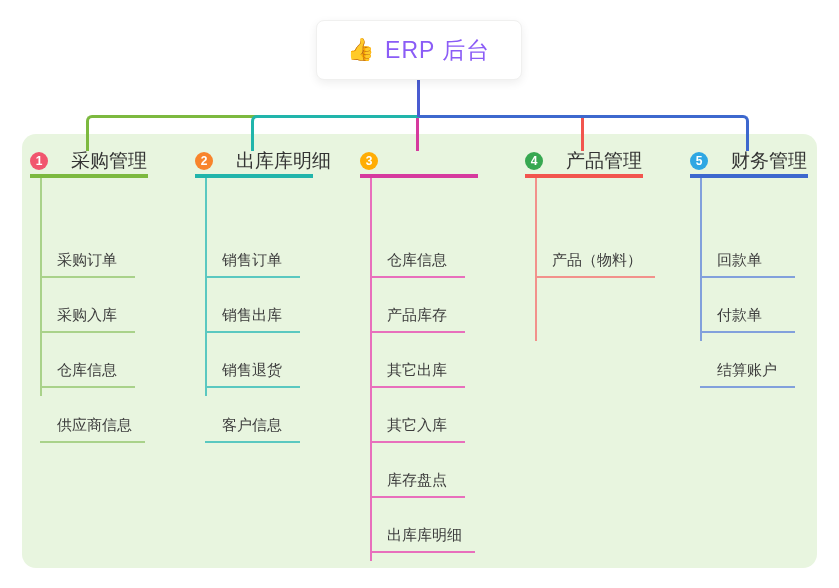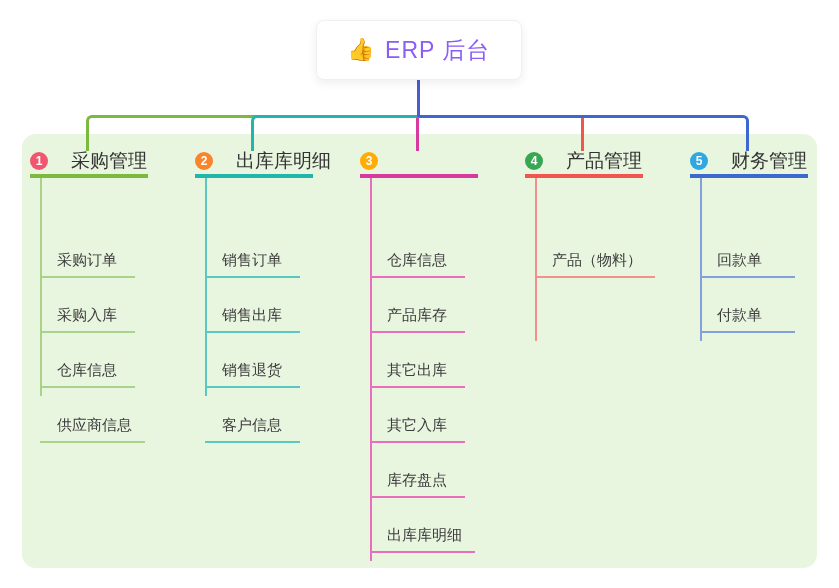--- a/index.html
+++ b/index.html
@@ -169,16 +169,19 @@
           <span class="branch-title">财务管理</span>
         </div>
         <div class="spine" style="height: 163px;"></div>
         <div class="children">
           <div class="child">
             <span>回款单</span>
           </div>
           <div class="child">
             <span>付款单</span>
           </div>
+          <div class="child">
+            <span>结算账户</span>
+          </div>
         </div>
       </div>
     </div>
 </div>
 
 </body></html>

